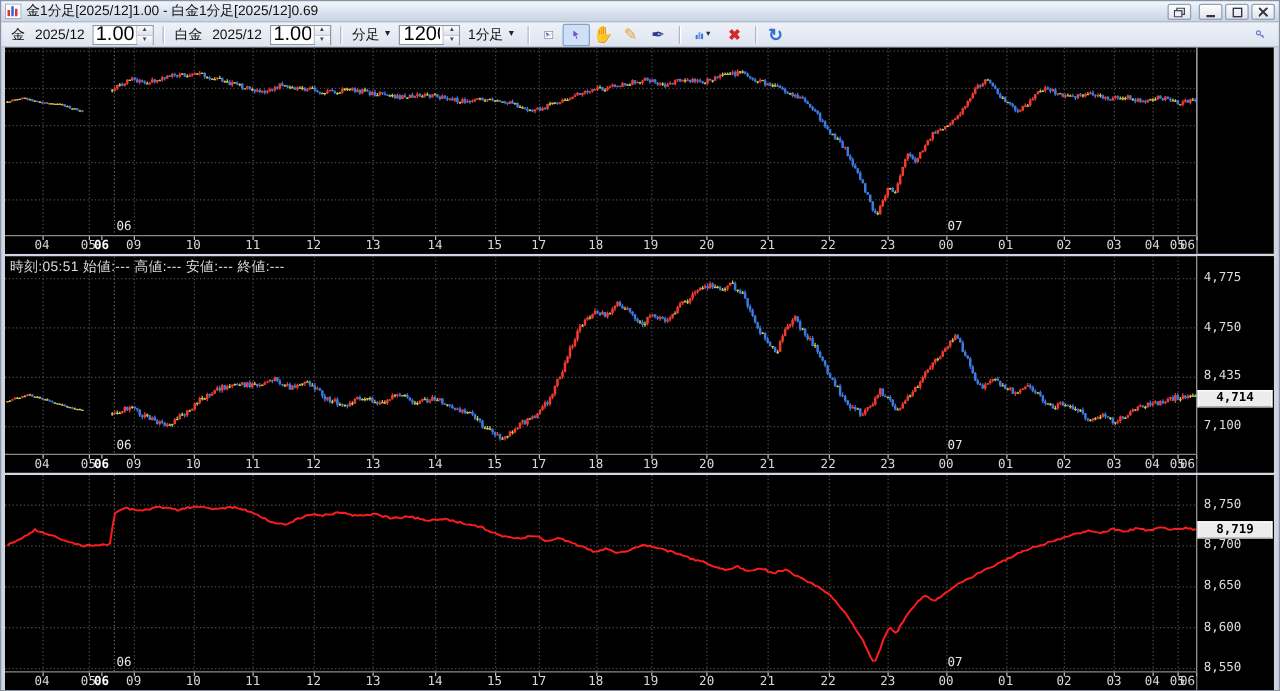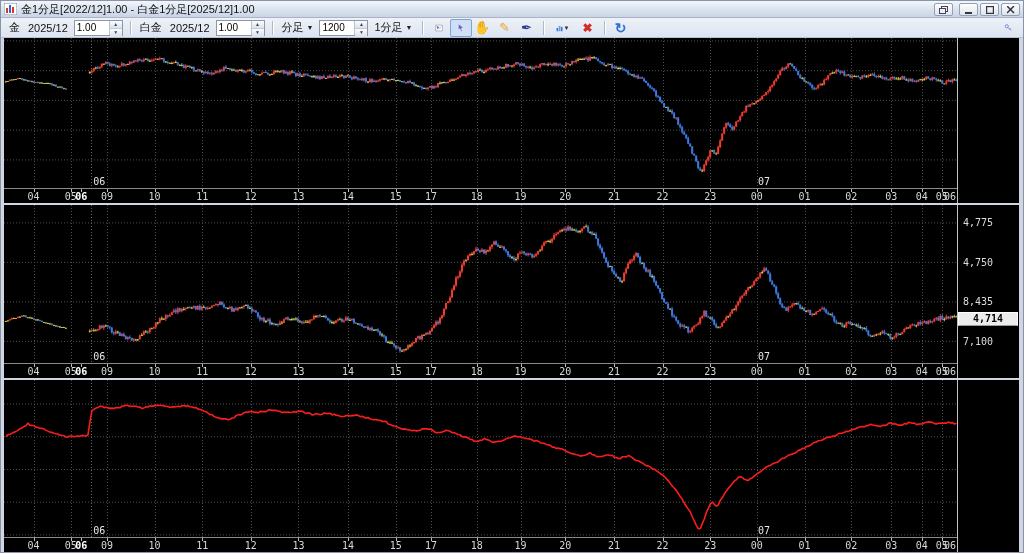--- a/index.html
+++ b/index.html
@@ -18,21 +18,21 @@
     border:1px solid #93a0b4;border-radius:2px;font-size:9px;line-height:11px;
     text-align:center;color:#333;padding:0;}
   .win-btn svg{display:block;margin:2px auto 0;}
   
   #toolbar{position:absolute;left:0;top:17px;width:100%;height:20px;
     background:linear-gradient(#eef2f8,#dde4ef);display:flex;align-items:center;
     padding:0 4px;font-size:11px;color:#111;border-bottom:1px solid #b7c0cf;}
   .tb-label{margin:0 4px;white-space:nowrap;}
   .tb-sep{width:1px;height:14px;background:#aeb8c8;margin:0 5px;box-shadow:1px 0 0 #fff;}
   .spinbox{display:flex;height:16px;border:1px solid #8c97a9;background:#fff;margin:0 2px;}
-  .spinbox input{width:34px;border:0;font-size:10px;padding:0 2px;outline:none;
+  .spinbox input{width:34px;border:0;font-size:16px;padding:0 2px;outline:none;
     font-family:"Liberation Sans",sans-serif;}
   .spin-arrows{width:13px;display:flex;flex-direction:column;border-left:1px solid #b9c2cf;}
   .spin-arrows span{flex:1;font-size:5px;line-height:7px;text-align:center;color:#445;
     background:linear-gradient(#fbfcfe,#dbe2ec);}
   .spin-arrows span:first-child{border-bottom:1px solid #c4ccd8;}
   .dropdown{display:flex;align-items:center;gap:3px;padding:1px 4px;cursor:default;}
   .dropdown .caret{font-size:7px;color:#223;}
   .tool-btn{width:22px;height:18px;display:flex;align-items:center;justify-content:center;
     border:1px solid transparent;border-radius:2px;background:transparent;position:relative;}
   .tool-btn.active{background:#cfe0f6;border-color:#7ea4d4;}
@@ -67,21 +67,21 @@
 
 <div id="app">
 
   <div id="titlebar">
     <svg id="title-icon" viewBox="0 0 13 12">
       <rect x="0" y="0" width="13" height="12" fill="#fff" stroke="#7a87a0"></rect>
       <rect x="2" y="5" width="2" height="5" fill="#d33"></rect>
       <rect x="5" y="2" width="2" height="8" fill="#36c"></rect>
       <rect x="8" y="4" width="2" height="6" fill="#d33"></rect>
     </svg>
-    <span id="title-text">金1分足[2022/12]1.00 - 白金1分足[2025/12]1.00</span>
+    <span id="title-text">金1分足[2025/12]1.00 - 白金1分足[2025/12]0.69</span>
     <div id="win-buttons">
       <button class="win-btn" style="margin-right:4px;">
         <svg width="9" height="8" viewBox="0 0 9 8">
           <rect x="2.5" y="0.5" width="6" height="5" fill="none" stroke="#445"></rect>
           <rect x="0.5" y="2.5" width="6" height="5" fill="#eef" stroke="#445"></rect>
         </svg>
       </button>
       <button class="win-btn">
         <svg width="8" height="8" viewBox="0 0 8 8">
           <rect x="0" y="6" width="7" height="2" fill="#334"></rect>
@@ -309,20 +309,21 @@
           <line x1="938.5" x2="938.5" y1="0" y2="158" stroke="#4d4d4d" stroke-width="1" stroke-dasharray="1,2"></line>
           <line x1="953.5" x2="953.5" y1="0" y2="158" stroke="#4d4d4d" stroke-width="1" stroke-dasharray="1,2"></line>
           <line x1="87.5" x2="87.5" y1="0" y2="158" stroke="#6a6a6a" stroke-width="1" stroke-dasharray="1,2"></line>
           <path d="M5.9,114.2V115.5M7.9,112.6V114.6M13.9,111.5V113.2M17.9,110.4V111.9M87.8,124.1V126.1M93.8,123.6V125.8M95.8,119.8V125.4M99.8,119.5V124.9M111.8,124.7V129.7M117.8,128.1V131.4M123.8,131.3V135.3M129.8,133.1V136.8M135.8,129.4V134.4M139.8,125.5V130.5M145.8,122.7V128.6M149.8,121.5V123.7M151.8,117.0V123.7M155.8,112.4V118.6M161.8,109.1V116.0M165.8,108.3V111.6M167.8,106.6V110.0M169.8,103.6V107.7M173.8,102.2V109.1M177.8,102.8V107.4M181.8,102.4V105.6M189.8,100.6V103.3M193.8,100.3V105.1M197.8,100.6V105.8M203.8,101.4V104.9M207.8,100.0V103.0M209.9,99.6V101.5M211.9,98.2V100.8M215.9,96.1V100.1M225.9,100.7V104.3M229.9,102.9V106.9M233.9,102.0V106.4M239.9,100.4V103.7M249.9,104.2V106.6M257.9,112.5V115.9M263.9,113.0V116.8M275.9,115.5V120.4M279.9,113.4V118.0M281.9,112.1V114.8M299.9,115.3V119.1M305.9,114.1V119.0M307.9,114.2V116.0M309.9,109.5V114.6M313.9,110.0V113.0M331.9,115.2V118.3M333.9,113.7V116.8M339.9,114.2V117.8M341.9,110.9V115.7M347.9,113.6V116.2M361.9,120.9V123.1M366.0,122.3V125.9M394.0,140.6V143.2M400.0,144.1V147.3M404.0,139.3V144.8M408.0,137.2V141.7M410.0,136.5V139.0M412.0,132.8V138.1M414.0,130.6V134.8M418.0,129.4V135.7M422.0,127.2V130.5M426.0,125.2V129.8M428.0,122.2V126.9M430.0,118.8V123.6M432.0,115.3V121.9M436.0,111.8V119.7M438.0,109.8V114.3M440.0,103.4V112.0M442.0,98.0V104.8M444.0,96.2V98.5M446.0,90.8V98.0M448.0,83.2V92.9M450.0,79.5V85.7M452.0,70.9V82.2M454.0,70.5V74.5M456.0,65.2V73.0M458.0,57.9V68.4M460.0,54.1V61.6M464.0,49.7V55.9M466.0,47.9V51.6M470.0,45.8V50.0M472.0,41.8V47.2M478.0,43.1V47.0M482.0,44.2V50.0M486.0,40.5V47.1M488.0,39.2V43.9M490.0,35.7V40.5M498.0,40.2V43.2M514.0,48.4V55.4M516.0,46.0V49.7M518.1,46.5V48.7M524.1,47.4V51.6M530.1,49.1V53.1M532.1,47.5V52.3M534.1,45.9V50.0M538.1,39.5V45.7M540.1,36.2V41.2M542.1,35.7V39.0M548.1,33.0V38.5M550.1,28.1V35.3M552.1,27.2V31.5M554.1,26.4V29.7M556.1,24.6V27.8M560.1,22.2V26.3M564.1,20.0V25.9M578.1,23.1V27.8M580.1,21.0V23.6M620.1,66.9V76.4M622.1,62.1V69.6M624.1,56.8V64.1M626.1,54.0V59.0M628.1,53.7V57.4M630.1,49.4V56.5M632.1,46.9V52.1M644.1,63.8V67.7M678.2,118.7V121.8M686.2,124.9V128.0M688.2,121.6V127.5M690.2,120.5V124.3M692.2,119.2V121.5M694.2,116.7V120.1M696.2,112.0V119.6M698.2,110.6V113.9M700.2,105.2V112.5M716.2,121.0V123.5M718.2,116.6V122.0M720.2,114.6V118.2M722.2,110.4V115.7M726.2,107.0V112.6M728.2,104.3V108.7M732.2,99.4V106.5M734.2,95.4V101.4M736.2,91.3V98.4M738.2,90.5V93.8M740.2,87.1V90.8M742.2,84.9V90.9M744.2,81.8V86.5M748.2,79.3V82.5M750.2,75.2V80.7M752.2,72.7V76.5M754.2,71.6V74.8M756.2,67.0V73.6M760.2,61.9V67.3M784.2,100.9V107.4M786.2,101.5V102.9M788.2,97.9V102.8M790.2,97.7V100.8M804.2,104.3V107.6M808.2,107.9V111.7M812.2,106.0V110.1M814.2,105.4V107.0M816.2,104.2V106.7M818.2,101.4V104.3M842.3,116.7V123.0M844.3,115.9V119.0M870.3,129.5V132.3M874.3,127.8V130.4M878.3,125.2V128.8M890.3,130.6V134.4M892.3,127.4V133.3M898.3,126.6V129.5M900.3,123.2V127.5M902.3,121.6V124.8M906.3,119.5V123.9M908.3,118.3V120.8M914.3,116.7V121.1M918.3,115.7V120.2M920.3,115.1V118.0M924.3,115.2V119.4M928.3,115.6V118.4M930.3,113.0V117.0M932.3,112.1V115.5M936.3,109.3V117.3M942.3,109.5V114.6M946.3,110.4V114.3" stroke="#ef3b30" stroke-width="1" fill="none"></path>
           <path d="M4.9,114.3h2v1.1h-2zM6.9,113.1h2v1.3h-2zM12.9,111.7h2v1.4h-2zM16.9,110.6h2v1.2h-2zM86.8,125.2h2v1.0h-2zM92.8,123.9h2v1.7h-2zM94.8,120.5h2v3.4h-2zM98.8,120.9h2v2.1h-2zM110.8,126.6h2v2.1h-2zM116.8,128.9h2v2.0h-2zM122.8,131.9h2v2.1h-2zM128.8,134.6h2v1.0h-2zM134.8,130.5h2v3.7h-2zM138.8,126.6h2v3.5h-2zM144.8,123.3h2v3.9h-2zM148.8,122.3h2v1.1h-2zM150.8,117.7h2v4.6h-2zM154.8,113.4h2v3.8h-2zM160.8,110.2h2v3.9h-2zM164.8,110.0h2v1.4h-2zM166.8,107.2h2v2.8h-2zM168.8,105.2h2v2.0h-2zM172.8,103.2h2v4.1h-2zM176.8,104.1h2v2.2h-2zM180.8,102.9h2v1.1h-2zM188.8,100.9h2v1.8h-2zM192.8,100.9h2v3.6h-2zM196.8,101.8h2v2.7h-2zM202.8,102.7h2v1.1h-2zM206.8,101.1h2v1.8h-2zM208.9,100.1h2v1.0h-2zM210.9,98.9h2v1.2h-2zM214.9,96.7h2v3.2h-2zM224.9,102.1h2v1.2h-2zM228.9,103.4h2v3.3h-2zM232.9,102.9h2v2.0h-2zM238.9,100.4h2v1.5h-2zM248.9,105.6h2v1.0h-2zM256.9,112.7h2v1.9h-2zM262.9,114.4h2v1.6h-2zM274.9,117.4h2v2.6h-2zM278.9,114.2h2v3.7h-2zM280.9,112.6h2v1.6h-2zM298.9,117.2h2v1.0h-2zM304.9,115.2h2v2.3h-2zM306.9,114.3h2v1.0h-2zM308.9,111.1h2v3.2h-2zM312.9,110.3h2v1.3h-2zM330.9,115.5h2v2.4h-2zM332.9,114.2h2v1.3h-2zM338.9,115.5h2v1.3h-2zM340.9,112.5h2v3.0h-2zM346.9,113.8h2v1.2h-2zM360.9,121.7h2v1.1h-2zM365.0,122.8h2v2.0h-2zM393.0,142.4h2v1.0h-2zM399.0,144.1h2v1.7h-2zM403.0,140.4h2v3.4h-2zM407.0,138.1h2v2.7h-2zM409.0,137.1h2v1.0h-2zM411.0,133.1h2v4.0h-2zM413.0,131.3h2v1.7h-2zM417.0,129.8h2v4.5h-2zM421.0,127.9h2v1.9h-2zM425.0,125.9h2v3.4h-2zM427.0,122.7h2v3.2h-2zM429.0,120.2h2v2.5h-2zM431.0,116.8h2v3.5h-2zM435.0,113.0h2v5.3h-2zM437.0,110.3h2v2.7h-2zM439.0,103.8h2v6.5h-2zM441.0,98.1h2v5.7h-2zM443.0,96.4h2v1.7h-2zM445.0,92.6h2v3.8h-2zM447.0,85.1h2v7.5h-2zM449.0,80.4h2v4.7h-2zM451.0,72.7h2v7.7h-2zM453.0,71.6h2v1.1h-2zM455.0,66.5h2v5.1h-2zM457.0,59.8h2v6.7h-2zM459.0,55.9h2v3.9h-2zM463.0,50.7h2v4.4h-2zM465.0,48.9h2v1.9h-2zM469.0,46.3h2v3.1h-2zM471.0,43.7h2v2.6h-2zM477.0,44.6h2v2.2h-2zM481.0,45.5h2v2.8h-2zM485.0,42.0h2v3.4h-2zM487.0,39.5h2v2.5h-2zM489.0,36.5h2v3.0h-2zM497.0,41.5h2v1.0h-2zM513.0,48.5h2v5.5h-2zM515.0,47.6h2v1.0h-2zM517.1,46.6h2v1.0h-2zM523.1,48.5h2v1.5h-2zM529.1,50.7h2v1.5h-2zM531.1,49.0h2v1.7h-2zM533.1,46.0h2v3.0h-2zM537.1,40.8h2v4.8h-2zM539.1,37.6h2v3.2h-2zM541.1,35.9h2v1.7h-2zM547.1,33.8h2v2.9h-2zM549.1,29.9h2v3.9h-2zM551.1,28.9h2v1.0h-2zM553.1,27.2h2v1.6h-2zM555.1,25.3h2v2.0h-2zM559.1,23.7h2v1.5h-2zM563.1,21.8h2v3.7h-2zM577.1,23.5h2v2.5h-2zM579.1,21.2h2v2.3h-2zM619.1,67.9h2v8.4h-2zM621.1,63.8h2v4.1h-2zM623.1,58.4h2v5.4h-2zM625.1,55.8h2v2.6h-2zM627.1,54.6h2v1.2h-2zM629.1,50.7h2v4.0h-2zM631.1,48.0h2v2.7h-2zM643.1,65.3h2v1.1h-2zM677.2,120.5h2v1.2h-2zM685.2,126.4h2v1.0h-2zM687.2,122.7h2v3.7h-2zM689.2,120.7h2v1.9h-2zM691.2,119.9h2v1.0h-2zM693.2,118.5h2v1.4h-2zM695.2,113.1h2v5.4h-2zM697.2,110.7h2v2.4h-2zM699.2,105.7h2v5.0h-2zM715.2,121.5h2v1.0h-2zM717.2,118.0h2v3.5h-2zM719.2,115.6h2v2.4h-2zM721.2,112.0h2v3.6h-2zM725.2,108.4h2v2.9h-2zM727.2,104.3h2v4.1h-2zM731.2,100.3h2v4.5h-2zM733.2,96.8h2v3.5h-2zM735.2,92.8h2v4.0h-2zM737.2,90.5h2v2.3h-2zM739.2,89.0h2v1.6h-2zM741.2,84.9h2v4.0h-2zM743.2,82.3h2v2.6h-2zM747.2,80.3h2v1.6h-2zM749.2,76.2h2v4.1h-2zM751.2,73.8h2v2.4h-2zM753.2,72.2h2v1.7h-2zM755.2,67.7h2v4.5h-2zM759.2,63.2h2v3.7h-2zM783.2,102.6h2v3.1h-2zM785.2,101.5h2v1.1h-2zM787.2,99.7h2v1.8h-2zM789.2,98.3h2v1.5h-2zM803.2,105.1h2v1.2h-2zM807.2,109.0h2v1.0h-2zM811.2,107.0h2v2.0h-2zM813.2,106.0h2v1.0h-2zM815.2,104.3h2v1.7h-2zM817.2,103.2h2v1.1h-2zM841.3,117.8h2v3.5h-2zM843.3,117.0h2v1.0h-2zM869.3,129.7h2v1.3h-2zM873.3,128.7h2v1.0h-2zM877.3,126.2h2v2.5h-2zM889.3,131.7h2v1.1h-2zM891.3,128.2h2v3.6h-2zM897.3,127.1h2v2.0h-2zM899.3,124.1h2v3.0h-2zM901.3,122.6h2v1.5h-2zM905.3,120.2h2v2.9h-2zM907.3,119.4h2v1.0h-2zM913.3,117.1h2v3.4h-2zM917.3,117.5h2v1.6h-2zM919.3,116.2h2v1.3h-2zM923.3,115.7h2v3.5h-2zM927.3,116.5h2v1.0h-2zM929.3,113.9h2v2.7h-2zM931.3,112.8h2v1.1h-2zM935.3,110.9h2v4.6h-2zM941.3,111.4h2v2.8h-2zM945.3,112.0h2v1.4h-2z" fill="#ef3b30"></path>
           <path d="M21.9,110.4V112.3M29.9,112.9V115.1M35.9,114.6V116.1M37.9,115.3V117.0M47.9,118.3V120.3M53.9,120.3V122.3M97.8,120.1V123.6M103.8,119.9V122.8M105.8,121.1V124.4M107.8,122.3V128.6M109.8,126.3V130.3M115.8,126.9V131.0M119.8,127.4V131.8M121.8,130.2V134.7M125.8,130.4V134.3M127.8,132.6V136.1M143.8,125.6V129.1M163.8,109.7V113.2M171.8,103.3V108.9M175.8,102.7V107.4M185.8,101.1V103.2M191.8,100.8V105.1M195.8,99.4V105.6M201.8,101.9V105.2M213.9,98.6V101.6M217.9,96.6V100.5M219.9,98.1V103.4M221.9,102.0V103.9M227.9,101.0V106.8M231.9,101.7V105.8M243.9,99.1V104.5M247.9,101.4V108.3M251.9,105.2V107.8M253.9,107.2V113.5M255.9,109.9V116.4M259.9,111.8V117.7M265.9,112.7V120.5M269.9,117.8V120.5M273.9,118.3V121.8M283.9,111.4V115.5M293.9,112.2V117.3M297.9,115.7V119.3M315.9,109.1V112.6M321.9,109.6V113.7M323.9,112.7V116.0M325.9,113.8V118.6M337.9,113.0V117.5M343.9,111.6V116.2M349.9,113.3V119.0M351.9,117.1V118.9M355.9,118.2V120.9M357.9,118.4V121.9M359.9,120.9V123.3M364.0,120.3V124.9M368.0,121.5V126.4M374.0,123.2V127.7M376.0,125.8V131.2M380.0,129.3V133.4M382.0,130.7V137.9M390.0,137.6V142.5M392.0,140.0V144.7M396.0,141.7V147.6M416.0,130.5V134.7M424.0,126.7V129.5M434.0,115.3V120.0M474.0,43.1V46.3M476.0,44.6V48.0M480.0,44.5V48.9M492.0,35.3V40.4M494.0,38.3V42.0M500.0,41.2V45.7M502.0,43.7V47.9M504.0,46.2V52.0M506.0,48.9V53.4M510.0,50.8V56.5M520.1,46.2V49.8M522.1,47.6V51.1M526.1,47.8V50.3M528.1,48.4V53.5M562.1,21.8V27.2M566.1,21.0V26.1M572.1,23.5V27.5M584.1,20.1V28.0M588.1,26.0V30.4M592.1,27.2V34.2M594.1,33.3V41.8M596.1,38.6V45.0M598.1,41.7V48.6M600.1,46.7V53.9M602.1,52.3V58.2M604.1,55.5V63.1M608.1,61.0V67.6M610.1,64.4V69.7M612.1,67.7V72.2M616.1,72.1V76.8M634.1,47.9V53.0M636.1,50.6V59.7M640.1,57.8V64.6M642.1,61.8V67.4M646.1,63.8V72.1M650.1,70.5V78.1M652.1,75.4V81.4M654.1,79.9V84.2M656.1,83.1V88.8M658.1,86.8V94.9M660.1,92.9V97.7M662.1,96.8V99.2M664.1,97.0V104.5M668.1,101.9V112.6M670.1,109.0V112.8M672.2,110.8V116.8M674.2,114.9V119.4M676.2,117.6V123.5M680.2,119.1V124.0M684.2,121.6V128.6M702.2,105.6V112.2M704.2,110.4V112.6M708.2,111.2V116.6M710.2,114.2V120.5M712.2,117.7V123.3M762.2,62.1V65.9M764.2,65.0V69.4M766.2,67.3V76.8M768.2,75.0V80.1M770.2,79.1V82.4M772.2,80.5V90.2M774.2,86.9V94.1M776.2,92.5V99.9M778.2,97.9V103.0M780.2,100.9V103.3M782.2,101.6V106.0M794.2,96.4V99.8M796.2,99.4V104.6M800.2,102.0V106.3M806.2,104.7V110.1M820.2,101.7V106.6M822.2,103.4V108.8M824.2,106.3V110.3M828.3,107.3V112.3M830.3,110.7V117.8M832.3,114.5V119.4M838.3,117.7V122.2M846.3,115.8V119.7M850.3,118.3V120.2M854.3,118.2V122.8M858.3,121.9V125.5M862.3,121.0V126.9M864.3,125.3V131.3M866.3,129.4V132.4M880.3,124.8V129.9M882.3,127.9V129.5M886.3,128.4V134.8M894.3,127.8V130.7M910.3,119.0V121.3M916.3,115.3V120.6M922.3,116.0V119.2M926.3,114.4V118.4M934.3,111.2V115.9M938.3,109.3V115.2M944.3,111.1V114.4" stroke="#3d7ae0" stroke-width="1" fill="none"></path>
           <path d="M20.9,110.6h2v1.6h-2zM28.9,113.4h2v1.2h-2zM34.9,115.2h2v1.0h-2zM36.9,116.0h2v1.0h-2zM46.9,118.7h2v1.3h-2zM52.9,120.9h2v1.0h-2zM96.8,120.5h2v2.6h-2zM102.8,120.3h2v1.3h-2zM104.8,121.6h2v1.0h-2zM106.8,122.6h2v4.8h-2zM108.8,127.3h2v1.3h-2zM114.8,127.2h2v3.7h-2zM118.8,128.9h2v2.4h-2zM120.8,131.3h2v2.8h-2zM124.8,131.9h2v1.1h-2zM126.8,133.1h2v2.5h-2zM142.8,126.4h2v1.0h-2zM162.8,110.2h2v1.2h-2zM170.8,105.2h2v2.0h-2zM174.8,103.2h2v3.0h-2zM184.8,102.2h2v1.0h-2zM190.8,100.9h2v3.6h-2zM194.8,100.9h2v3.6h-2zM200.8,102.2h2v1.5h-2zM212.9,98.9h2v1.0h-2zM216.9,96.7h2v2.8h-2zM218.9,99.5h2v2.7h-2zM220.9,102.1h2v1.0h-2zM226.9,102.1h2v4.5h-2zM230.9,103.4h2v1.6h-2zM242.9,100.1h2v2.9h-2zM246.9,103.3h2v3.3h-2zM250.9,105.6h2v1.8h-2zM252.9,107.4h2v4.3h-2zM254.9,111.7h2v2.9h-2zM258.9,112.7h2v3.8h-2zM264.9,114.4h2v4.4h-2zM268.9,118.2h2v1.2h-2zM272.9,119.0h2v1.0h-2zM282.9,112.6h2v2.0h-2zM292.9,113.4h2v3.0h-2zM296.9,116.6h2v1.5h-2zM314.9,110.3h2v1.0h-2zM320.9,111.0h2v2.0h-2zM322.9,112.9h2v2.3h-2zM324.9,115.2h2v1.7h-2zM336.9,114.2h2v2.6h-2zM342.9,112.5h2v2.7h-2zM348.9,113.8h2v3.9h-2zM350.9,117.7h2v1.1h-2zM354.9,118.6h2v1.0h-2zM356.9,119.5h2v1.8h-2zM358.9,121.3h2v1.5h-2zM363.0,121.7h2v3.1h-2zM367.0,122.8h2v2.5h-2zM373.0,124.6h2v1.7h-2zM375.0,126.3h2v3.4h-2zM379.0,130.2h2v1.4h-2zM381.0,131.6h2v5.3h-2zM389.0,138.4h2v2.2h-2zM391.0,140.6h2v2.6h-2zM395.0,142.4h2v3.4h-2zM415.0,131.3h2v3.0h-2zM423.0,127.9h2v1.4h-2zM433.0,116.8h2v1.6h-2zM473.0,43.7h2v1.7h-2zM475.0,45.4h2v1.5h-2zM479.0,44.6h2v3.7h-2zM491.0,36.5h2v3.2h-2zM493.0,39.7h2v2.1h-2zM499.0,41.5h2v2.9h-2zM501.0,44.4h2v1.9h-2zM503.0,46.3h2v3.9h-2zM505.0,50.2h2v1.8h-2zM509.0,52.7h2v2.0h-2zM519.1,46.6h2v2.0h-2zM521.1,48.6h2v1.3h-2zM525.1,48.5h2v1.2h-2zM527.1,49.6h2v2.6h-2zM561.1,23.7h2v1.8h-2zM565.1,21.8h2v2.9h-2zM571.1,24.8h2v1.7h-2zM583.1,21.6h2v5.0h-2zM587.1,27.3h2v2.3h-2zM591.1,29.0h2v4.6h-2zM593.1,33.5h2v6.6h-2zM595.1,40.1h2v3.0h-2zM597.1,43.1h2v4.4h-2zM599.1,47.6h2v5.2h-2zM601.1,52.8h2v4.6h-2zM603.1,57.3h2v4.5h-2zM607.1,61.1h2v4.8h-2zM609.1,65.9h2v3.2h-2zM611.1,69.0h2v2.8h-2zM615.1,72.5h2v4.2h-2zM633.1,48.0h2v4.1h-2zM635.1,52.1h2v6.0h-2zM639.1,57.8h2v5.3h-2zM641.1,63.1h2v3.3h-2zM645.1,65.3h2v6.3h-2zM649.1,70.9h2v5.7h-2zM651.1,76.6h2v3.9h-2zM653.1,80.5h2v2.8h-2zM655.1,83.3h2v3.9h-2zM657.1,87.3h2v6.6h-2zM659.1,93.8h2v3.5h-2zM661.1,97.3h2v1.4h-2zM663.1,98.7h2v5.0h-2zM667.1,103.7h2v7.2h-2zM669.1,110.9h2v1.0h-2zM671.2,111.9h2v3.5h-2zM673.2,115.4h2v3.4h-2zM675.2,118.7h2v2.9h-2zM679.2,120.5h2v1.6h-2zM683.2,121.8h2v5.5h-2zM701.2,105.7h2v5.9h-2zM703.2,111.6h2v1.0h-2zM707.2,112.5h2v2.3h-2zM709.2,114.8h2v4.6h-2zM711.2,119.4h2v3.1h-2zM761.2,63.2h2v2.6h-2zM763.2,65.8h2v3.0h-2zM765.2,68.9h2v7.6h-2zM767.2,76.5h2v3.1h-2zM769.2,79.5h2v2.1h-2zM771.2,81.6h2v6.7h-2zM773.2,88.4h2v4.9h-2zM775.2,93.3h2v6.0h-2zM777.2,99.3h2v2.7h-2zM779.2,102.0h2v1.0h-2zM781.2,102.9h2v2.8h-2zM793.2,97.9h2v1.8h-2zM795.2,99.7h2v3.9h-2zM799.2,103.2h2v2.7h-2zM805.2,105.1h2v4.8h-2zM819.2,103.2h2v1.5h-2zM821.2,104.7h2v3.1h-2zM823.2,107.8h2v1.3h-2zM827.3,108.7h2v2.6h-2zM829.3,111.3h2v4.9h-2zM831.3,116.2h2v1.5h-2zM837.3,118.4h2v3.1h-2zM845.3,117.0h2v2.3h-2zM849.3,119.0h2v1.0h-2zM853.3,119.7h2v2.7h-2zM857.3,122.0h2v1.6h-2zM861.3,122.9h2v2.6h-2zM863.3,125.5h2v4.3h-2zM865.3,129.7h2v1.3h-2zM879.3,126.2h2v1.8h-2zM881.3,128.0h2v1.0h-2zM885.3,129.5h2v4.0h-2zM893.3,128.2h2v1.3h-2zM909.3,119.4h2v1.0h-2zM915.3,117.1h2v2.1h-2zM921.3,116.2h2v2.9h-2zM925.3,115.7h2v1.7h-2zM933.3,112.8h2v2.7h-2zM937.3,110.9h2v3.7h-2zM943.3,111.4h2v2.0h-2z" fill="#3d7ae0"></path>
           <path d="M1.9,115.8V116.2M3.9,114.9V116.2M9.9,112.5V113.4M11.9,113.0V113.3M15.9,111.1V112.4M19.9,110.0V111.1M23.9,112.1V112.7M25.9,111.7V113.3M27.9,112.1V114.0M31.9,113.9V114.7M33.9,113.8V115.6M39.9,116.9V117.9M41.9,117.3V118.0M43.9,117.7V118.5M45.9,117.9V119.3M49.9,119.6V121.2M51.9,120.3V121.4M55.9,121.0V122.7M57.9,122.0V122.6M59.9,121.8V123.1M61.9,122.7V123.7M85.8,124.5V127.6M89.8,123.4V126.5M91.8,124.2V126.0M101.8,119.6V122.0M113.8,125.8V128.8M131.8,133.8V135.6M133.8,133.9V136.3M137.8,128.2V130.8M141.8,125.0V127.7M147.8,122.5V124.1M153.8,117.0V119.6M157.8,111.5V115.3M159.8,112.9V114.7M179.8,102.2V105.6M183.8,101.8V103.5M187.8,101.7V103.6M199.8,100.4V103.1M205.8,102.5V103.2M223.9,102.2V104.6M235.9,102.0V103.2M237.9,101.8V103.8M241.9,99.3V100.6M245.9,101.3V103.6M261.9,114.8V118.0M267.9,116.9V119.8M271.9,118.4V120.4M277.9,115.9V119.3M285.9,113.6V115.4M287.9,112.8V115.9M289.9,113.4V115.4M291.9,112.2V115.5M295.9,114.8V116.7M301.9,115.0V117.3M303.9,115.1V118.2M311.9,110.2V112.8M317.9,110.9V111.4M319.9,110.1V112.4M327.9,115.5V118.9M329.9,116.1V119.2M335.9,112.6V114.4M345.9,113.3V115.2M353.9,118.3V120.1M370.0,124.0V126.1M372.0,124.1V125.1M378.0,127.8V131.9M384.0,135.8V138.3M386.0,135.8V138.8M388.0,135.8V139.1M398.0,144.3V146.4M402.0,143.6V145.7M406.0,139.1V142.5M420.0,129.2V130.3M462.0,54.2V56.5M468.0,47.2V50.5M484.0,44.8V46.1M496.0,40.1V42.8M508.0,51.0V54.2M512.0,52.2V56.4M536.1,43.9V46.1M544.1,34.9V36.5M546.1,34.4V38.1M558.1,23.7V26.8M568.1,22.6V25.5M570.1,23.6V25.8M574.1,25.3V27.3M576.1,24.8V28.4M582.1,19.4V21.9M586.1,26.5V28.9M590.1,27.6V30.1M606.1,60.6V62.3M614.1,71.8V74.0M618.1,74.8V78.1M638.1,57.1V59.2M648.1,69.2V73.3M666.1,103.2V104.0M682.2,121.1V122.7M706.2,112.3V113.8M714.2,121.2V122.8M724.2,110.6V113.0M730.2,103.2V105.1M746.2,81.1V83.9M758.2,65.4V69.0M792.2,97.9V100.0M798.2,101.4V104.0M802.2,105.2V107.3M810.2,108.3V109.7M826.3,108.7V110.3M834.3,117.5V118.2M836.3,117.6V119.6M840.3,119.6V122.7M848.3,117.7V120.2M852.3,118.7V121.7M856.3,120.2V123.7M860.3,122.2V124.5M868.3,130.2V132.0M872.3,128.7V131.1M876.3,127.0V130.3M884.3,128.5V131.0M888.3,132.5V134.8M896.3,128.3V130.2M904.3,122.3V123.5M912.3,119.5V122.4M940.3,112.5V116.3M948.3,110.7V113.4M950.3,109.8V112.4M952.3,110.6V112.0" stroke="#c8c24f" stroke-width="1" fill="none"></path>
           <path d="M0.9,115.9h2v1.0h-2zM2.9,115.5h2v1.0h-2zM8.9,113.1h2v1.0h-2zM10.9,113.1h2v1.0h-2zM14.9,111.7h2v1.0h-2zM18.9,110.6h2v1.0h-2zM22.9,112.2h2v1.0h-2zM24.9,112.3h2v1.0h-2zM26.9,112.7h2v1.0h-2zM30.9,114.4h2v1.0h-2zM32.9,114.4h2v1.0h-2zM38.9,117.0h2v1.0h-2zM40.9,117.5h2v1.0h-2zM42.9,117.9h2v1.0h-2zM44.9,118.5h2v1.0h-2zM48.9,120.0h2v1.0h-2zM50.9,120.5h2v1.0h-2zM54.9,121.6h2v1.0h-2zM56.9,122.1h2v1.0h-2zM58.9,122.1h2v1.0h-2zM60.9,122.8h2v1.0h-2zM84.8,125.7h2v1.0h-2zM88.8,125.2h2v1.0h-2zM90.8,125.2h2v1.0h-2zM100.8,120.3h2v1.0h-2zM112.8,126.6h2v1.0h-2zM130.8,134.6h2v1.0h-2zM132.8,134.2h2v1.0h-2zM136.8,130.1h2v1.0h-2zM140.8,126.4h2v1.0h-2zM146.8,123.3h2v1.0h-2zM152.8,117.2h2v1.0h-2zM156.8,113.4h2v1.0h-2zM158.8,113.8h2v1.0h-2zM178.8,104.0h2v1.0h-2zM182.8,102.2h2v1.0h-2zM186.8,102.7h2v1.0h-2zM198.8,101.8h2v1.0h-2zM204.8,102.7h2v1.0h-2zM222.9,103.1h2v1.0h-2zM234.9,102.5h2v1.0h-2zM236.9,101.8h2v1.0h-2zM240.9,100.1h2v1.0h-2zM244.9,103.1h2v1.0h-2zM260.9,116.1h2v1.0h-2zM266.9,118.2h2v1.0h-2zM270.9,119.0h2v1.0h-2zM276.9,117.4h2v1.0h-2zM284.9,114.2h2v1.0h-2zM286.9,114.1h2v1.0h-2zM288.9,113.6h2v1.0h-2zM290.9,113.4h2v1.0h-2zM294.9,116.5h2v1.0h-2zM300.9,116.8h2v1.0h-2zM302.9,116.8h2v1.0h-2zM310.9,111.1h2v1.0h-2zM316.9,111.1h2v1.0h-2zM318.9,111.0h2v1.0h-2zM326.9,117.0h2v1.0h-2zM328.9,117.4h2v1.0h-2zM334.9,114.2h2v1.0h-2zM344.9,115.0h2v1.0h-2zM352.9,118.6h2v1.0h-2zM369.0,124.7h2v1.0h-2zM371.0,124.6h2v1.0h-2zM377.0,129.6h2v1.0h-2zM383.0,136.9h2v1.0h-2zM385.0,137.4h2v1.0h-2zM387.0,137.7h2v1.0h-2zM397.0,145.8h2v1.0h-2zM401.0,143.8h2v1.0h-2zM405.0,140.4h2v1.0h-2zM419.0,129.8h2v1.0h-2zM461.0,55.2h2v1.0h-2zM467.0,48.9h2v1.0h-2zM483.0,45.5h2v1.0h-2zM495.0,41.8h2v1.0h-2zM507.0,51.9h2v1.0h-2zM511.0,53.9h2v1.0h-2zM535.1,45.6h2v1.0h-2zM543.1,35.9h2v1.0h-2zM545.1,36.2h2v1.0h-2zM557.1,25.2h2v1.0h-2zM567.1,24.4h2v1.0h-2zM569.1,24.4h2v1.0h-2zM573.1,26.5h2v1.0h-2zM575.1,26.0h2v1.0h-2zM581.1,21.2h2v1.0h-2zM585.1,26.7h2v1.0h-2zM589.1,29.0h2v1.0h-2zM605.1,61.1h2v1.0h-2zM613.1,71.8h2v1.0h-2zM617.1,76.3h2v1.0h-2zM637.1,57.8h2v1.0h-2zM647.1,70.9h2v1.0h-2zM665.1,103.7h2v1.0h-2zM681.2,121.8h2v1.0h-2zM705.2,112.4h2v1.0h-2zM713.2,122.3h2v1.0h-2zM723.2,111.3h2v1.0h-2zM729.2,104.3h2v1.0h-2zM745.2,81.9h2v1.0h-2zM757.2,66.9h2v1.0h-2zM791.2,97.9h2v1.0h-2zM797.2,103.2h2v1.0h-2zM801.2,105.9h2v1.0h-2zM809.2,109.0h2v1.0h-2zM825.3,108.7h2v1.0h-2zM833.3,117.7h2v1.0h-2zM835.3,117.7h2v1.0h-2zM839.3,121.3h2v1.0h-2zM847.3,119.0h2v1.0h-2zM851.3,119.7h2v1.0h-2zM855.3,122.0h2v1.0h-2zM859.3,122.9h2v1.0h-2zM867.3,131.0h2v1.0h-2zM871.3,129.6h2v1.0h-2zM875.3,128.7h2v1.0h-2zM883.3,128.9h2v1.0h-2zM887.3,132.8h2v1.0h-2zM895.3,129.1h2v1.0h-2zM903.3,122.6h2v1.0h-2zM911.3,120.4h2v1.0h-2zM939.3,114.1h2v1.0h-2zM947.3,111.3h2v1.0h-2zM949.3,111.3h2v1.0h-2zM951.3,111.5h2v1.0h-2z" fill="#c8c24f"></path>
         </svg>
+      <div class="info-line">時刻:05:51  始値:---  高値:---  安値:---  終値:---</div>
       <div class="xaxis">
           <div class="x-tick-mark" style="left: 29.543px;"></div>
           <span class="x-tick-label" style="left: 29.543px;">04</span>
           <div class="x-tick-mark" style="left: 66.71px;"></div>
           <span class="x-tick-label" style="left: 66.71px;">05</span>
           <div class="x-tick-mark" style="left: 77.193px;"></div>
           <span class="x-tick-label bold" style="left: 77.193px;">06</span>
           <div class="x-tick-mark" style="left: 102.924px;"></div>
           <span class="x-tick-label" style="left: 102.924px;">09</span>
           <div class="x-tick-mark" style="left: 150.574px;"></div>
@@ -458,15 +459,23 @@
           <div class="x-tick-mark" style="left: 917.739px;"></div>
           <span class="x-tick-label" style="left: 917.739px;">04</span>
           <div class="x-tick-mark" style="left: 937.752px;"></div>
           <span class="x-tick-label" style="left: 937.752px;">05</span>
           <div class="x-tick-mark" style="left: 953px;"></div>
           <span class="x-tick-label" style="left: 946px;">06</span>
         </div>
     <span class="day-label" style="left: 89.1995px; bottom: 16px;">06</span>
         <span class="day-label" style="left: 753.917px; bottom: 16px;">07</span>
       </div>
+    <div class="yaxis">
+        <span class="y-tick-label" style="top: 23.55px;">8,750</span>
+        <span class="y-tick-label" style="top: 56.2583px;">8,700</span>
+        <span class="y-tick-label" style="top: 88.9667px;">8,650</span>
+        <span class="y-tick-label" style="top: 121.675px;">8,600</span>
+        <span class="y-tick-label" style="top: 154.383px;">8,550</span>
+        <div class="price-tag" style="top: 43.8292px;">8,719</div>
+      </div>
   </div>
 
 </div>
 
 </body></html>

